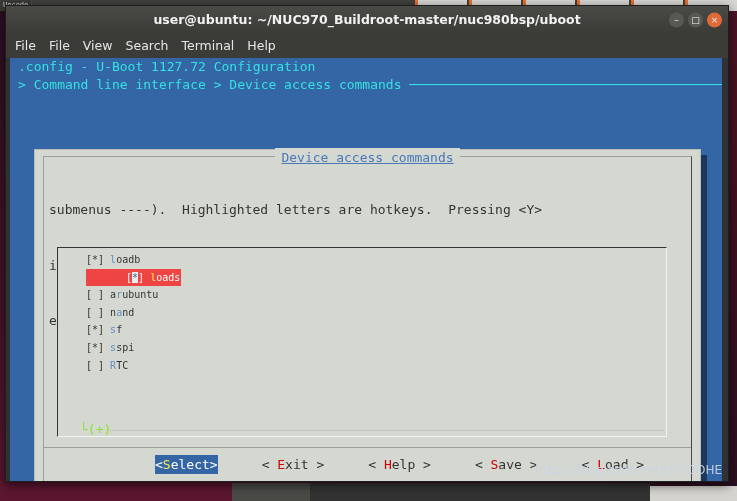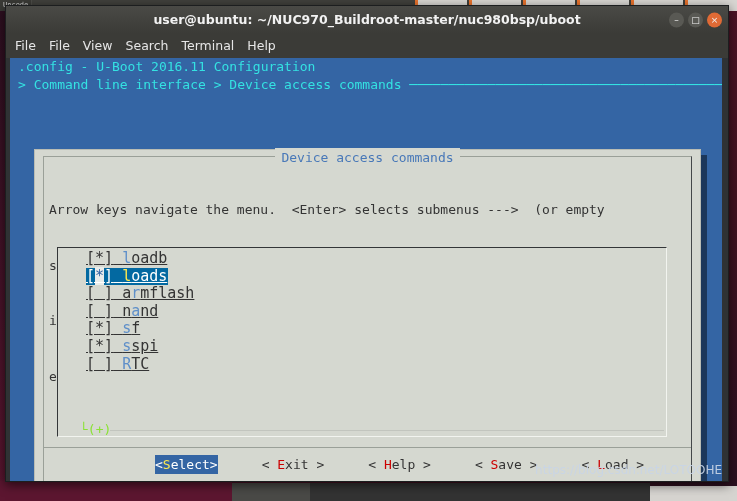--- a/index.html
+++ b/index.html
@@ -154,20 +154,21 @@
     top: -8px; left: 0; width: 100%;
     text-align: center;
     font-family: "DejaVu Sans Mono", monospace;
     font-size: 13px;
     color: #4878b8;
     white-space: pre;
   }
   .dialog-title span {
     background: #d5d8d0;
     padding: 2px 6px;
+    text-decoration: underline;
   }
 
   .help-text {
     position: absolute;
     left: 14px; top: 14px;
     right: 10px;
     font-family: "DejaVu Sans Mono", monospace;
     font-size: 13px;
     line-height: 18.5px;
     color: #343434;
@@ -186,37 +187,37 @@
     background: #d5d8d0;
     overflow: hidden;
   }
   .listrows {
     position: absolute;
     left: 28px; top: 2px;
     right: 2px;
   }
   .row {
     font-family: "DejaVu Sans Mono", monospace;
-    font-size: 15px;
+    font-size: 10px;
     line-height: 17.6px;
     height: 17.6px;
     color: #343434;
     white-space: pre;
     display: inline-block;
-    text-decoration: underline;
   }
   .rowwrap { height: 17.6px; }
   .mark { color: #343434; }
   .hot { color: #5e8fc9; }
   .lbl { color: #343434; }
 
   .row.sel {
-    background: #0369a1;
+    background: #ef4444;
     color: #ffffff;
     padding-right: 1px;
+    padding-left: 40px;
   }
   .row.sel .lbl { color: #ffffff; }
   .row.sel .hot { color: #fce94f; }
   .row.sel .mark { color: #ffffff; }
   .row.sel .cursorcell {
     background: #e9ecea;
     color: #3465a4;
   }
 
   .scroll-ind {
@@ -316,40 +317,39 @@
       <div class="menuitem">File</div>
       <div class="menuitem">View</div>
       <div class="menuitem">Search</div>
       <div class="menuitem">Terminal</div>
       <div class="menuitem">Help</div>
     </div>
 
     <div class="term-body">
       <div class="bluebg">
 
-        <div class="hdr-line">.config - U-Boot 2016.11 Configuration</div>
+        <div class="hdr-line">.config - U-Boot 1127.72 Configuration</div>
         <div class="hdr-line"><span>&gt; Command line interface &gt; Device access commands </span><span class="rule">─────────────────────────────────────────────</span></div>
 
         <div class="dialog">
           <div class="dialog-inner">
             <div class="dialog-title"><span>Device access commands</span></div>
           </div>
 
           <div class="help-text">
-            <div>Arrow keys navigate the menu.  &lt;Enter&gt; selects submenus ---&gt;  (or empty</div>
             <div>submenus ----).  Highlighted letters are hotkeys.  Pressing &lt;Y&gt;</div>
             <div>includes, &lt;N&gt; excludes, &lt;M&gt; modularizes features.  Press &lt;Esc&gt;&lt;Esc&gt; to</div>
             <div>exit, &lt;?&gt; for Help, &lt;/&gt; for Search.  Legend: [*] built-in  [ ]</div>
           </div>
 
           <div class="listbox">
             <div class="listrows" id="listrows">
                 <div class="rowwrap"><div class="row"><span class="mark">[*]</span><span class="lbl"> </span><span class="hot">l</span><span class="lbl">oadb</span></div></div>
                 <div class="rowwrap"><div class="row sel"><span class="mark"><span>[</span><span class="cursorcell">*</span><span>]</span></span><span class="lbl"> </span><span class="hot">l</span><span class="lbl">oads</span></div></div>
-                <div class="rowwrap"><div class="row"><span class="mark">[ ]</span><span class="lbl"> </span><span class="lbl">a</span><span class="hot">r</span><span class="lbl">mflash</span></div></div>
+                <div class="rowwrap"><div class="row"><span class="mark">[ ]</span><span class="lbl"> </span><span class="lbl">a</span><span class="hot">r</span><span class="lbl">ubuntu</span></div></div>
                 <div class="rowwrap"><div class="row"><span class="mark">[ ]</span><span class="lbl"> </span><span class="lbl">n</span><span class="hot">a</span><span class="lbl">nd</span></div></div>
                 <div class="rowwrap"><div class="row"><span class="mark">[*]</span><span class="lbl"> </span><span class="hot">s</span><span class="lbl">f</span></div></div>
                 <div class="rowwrap"><div class="row"><span class="mark">[*]</span><span class="lbl"> </span><span class="hot">s</span><span class="lbl">spi</span></div></div>
                 <div class="rowwrap"><div class="row"><span class="mark">[ ]</span><span class="lbl"> </span><span class="hot">R</span><span class="lbl">TC</span></div></div>
               </div>
             <div class="scroll-rule"></div>
             <div class="scroll-ind">└(+)</div>
           </div>
 
           <div class="btnsep"></div>

